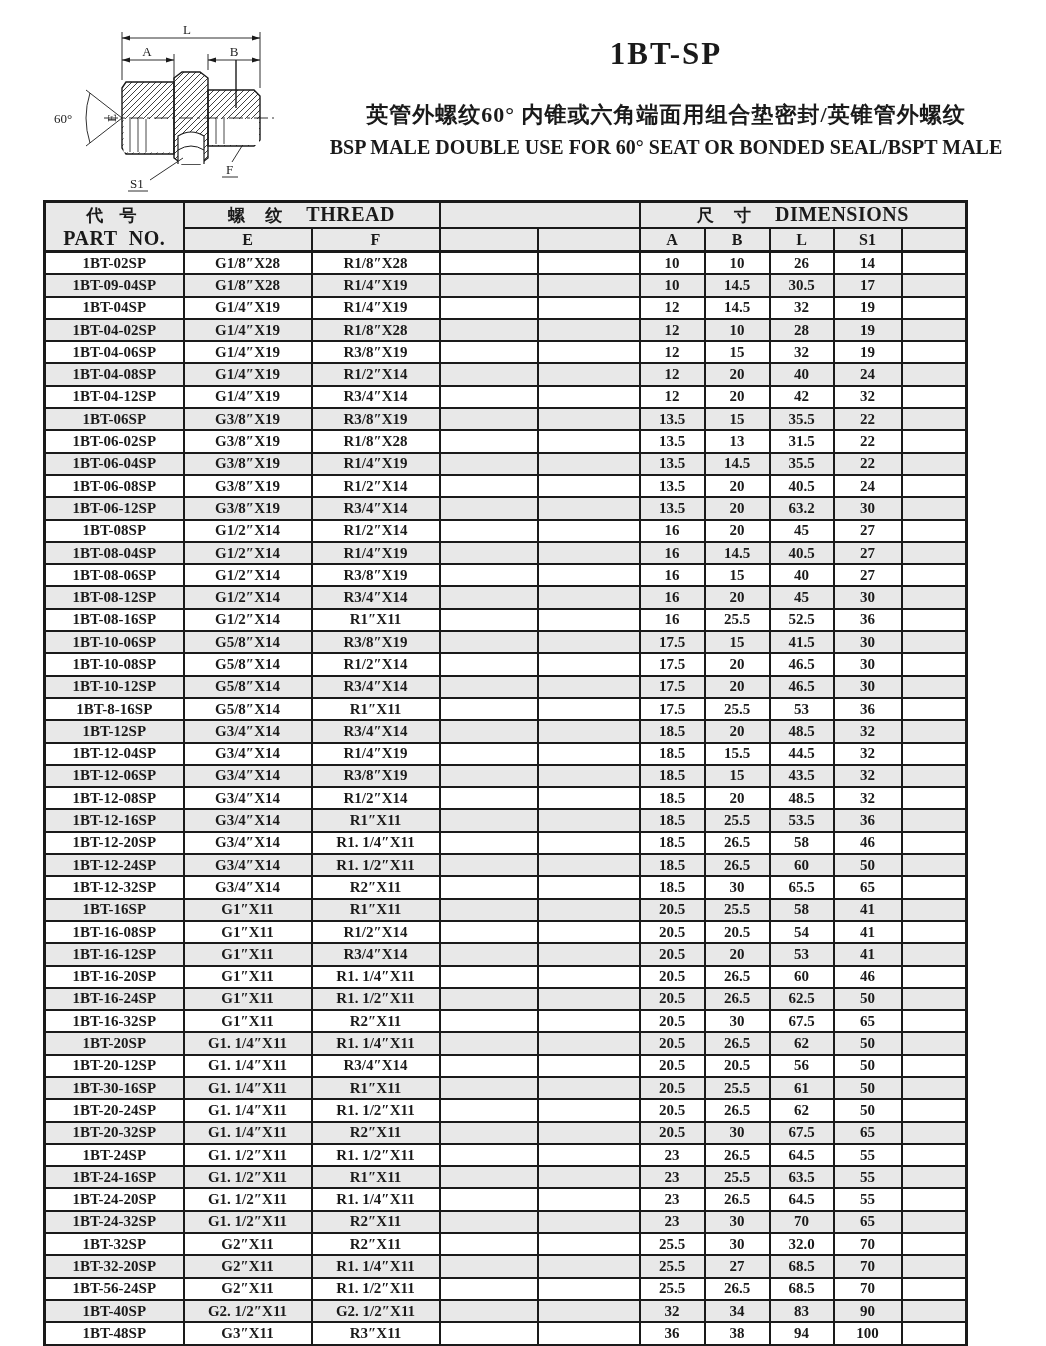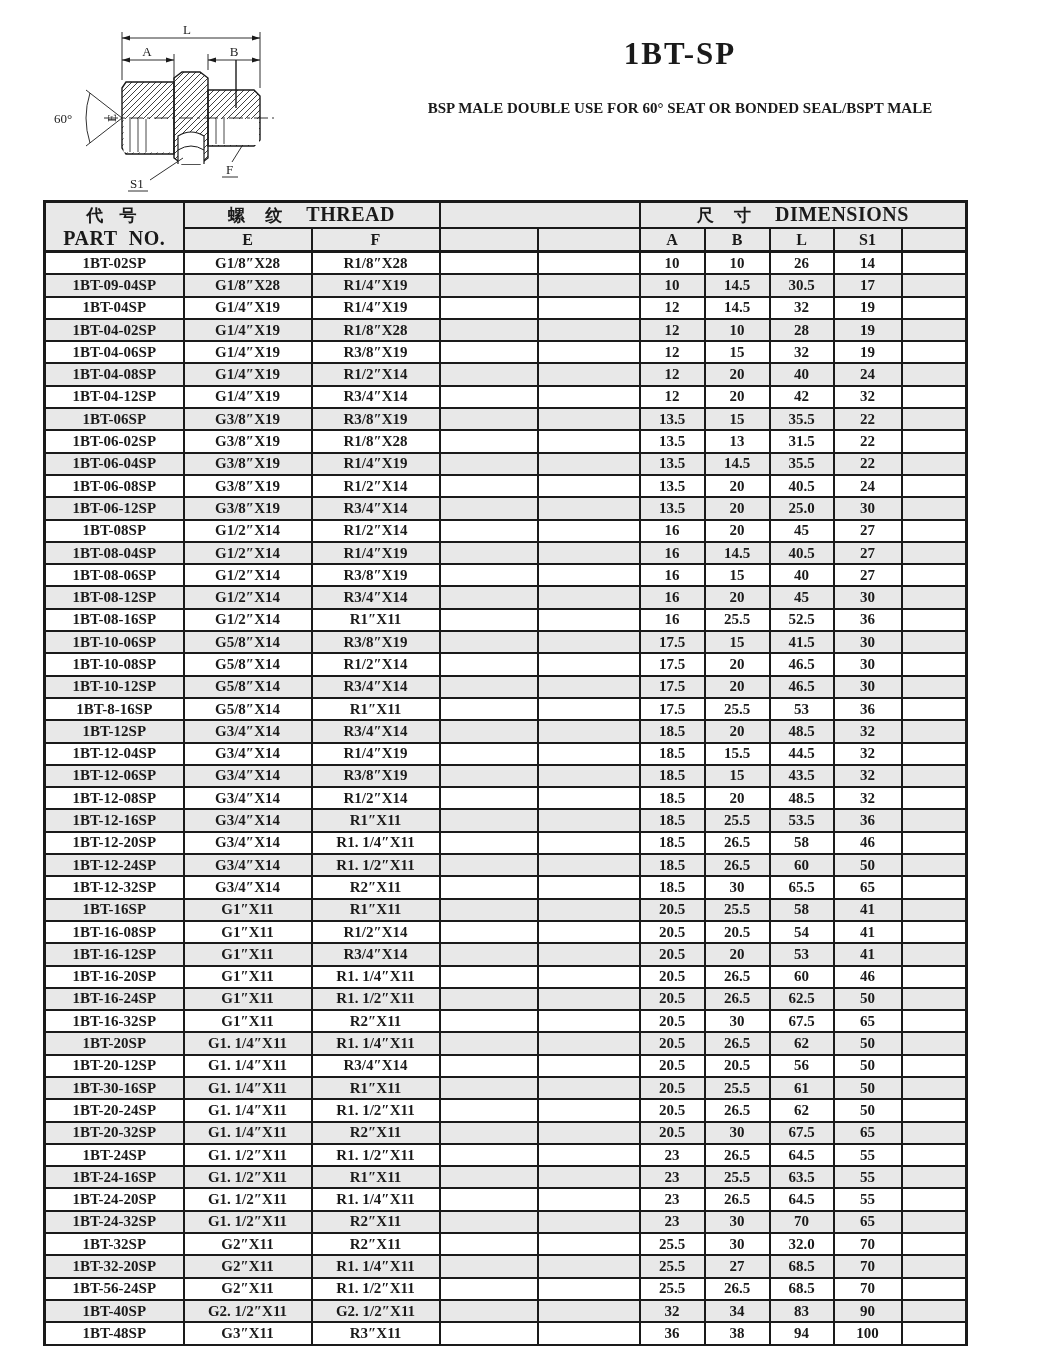--- a/index.html
+++ b/index.html
@@ -13,33 +13,33 @@
     background:#ffffff;
     font-family:"Liberation Serif","DejaVu Serif",serif;
     color:var(--ink);
     position:relative;
     overflow:hidden;
   }
   .page{position:absolute;inset:0;}
 
   
   .title-block{
-    position:absolute;left:340px;top:36px;width:680px;
+    position:absolute;left:326px;top:36px;width:680px;
     text-align:center;
   }
   .doc-title{
     font-size:31px;font-weight:bold;letter-spacing:2px;
     margin:0 0 28px 0;
   }
   .subtitle-cn{
     font-size:22px;font-weight:bold;letter-spacing:1px;
     margin:0 0 6px 0;white-space:nowrap;
   }
   .subtitle-en{
-    font-size:15px;font-weight:bold;letter-spacing:0px;
+    font-size:20px;font-weight:bold;letter-spacing:0px;
     margin:0;white-space:nowrap;
   }
 
   
   .drawing{position:absolute;left:46px;top:18px;}
   .drawing text{
     font-family:"Liberation Serif","DejaVu Serif",serif;
     font-size:13px;fill:#222;
   }
 
@@ -131,20 +131,21 @@
     <text x="180" y="156">F</text>
     <line x1="176" y1="159" x2="192" y2="159" stroke="#1a1a1a" stroke-width="0.9"></line>
 
     <line x1="137" y1="140" x2="104" y2="162" stroke="#1a1a1a" stroke-width="0.9"></line>
     <text x="84" y="170">S1</text>
     <line x1="82" y1="173" x2="102" y2="173" stroke="#1a1a1a" stroke-width="0.9"></line>
   </svg>
 
   <div class="title-block">
     <div class="doc-title">1BT-SP</div>
+    <div class="subtitle-cn">英管外螺纹60° 内锥或六角端面用组合垫密封/英锥管外螺纹</div>
     <div class="subtitle-en">BSP MALE DOUBLE USE FOR 60° SEAT OR BONDED SEAL/BSPT MALE</div>
   </div>
 
   <table class="spec">
     <colgroup>
       <col style="width:139px">
         <col style="width:128px">
         <col style="width:128px">
       <col style="width:98px">
         <col style="width:102px">
@@ -316,21 +317,21 @@
           <td></td>
         </tr>
         <tr>
           <td>1BT-06-12SP</td>
           <td>G3/8″X19</td>
           <td>R3/4″X14</td>
           <td></td>
           <td></td>
           <td>13.5</td>
           <td>20</td>
-          <td>25.0</td>
+          <td>63.2</td>
           <td>30</td>
           <td></td>
         </tr>
         <tr>
           <td>1BT-08SP</td>
           <td>G1/2″X14</td>
           <td>R1/2″X14</td>
           <td></td>
           <td></td>
           <td>16</td>

